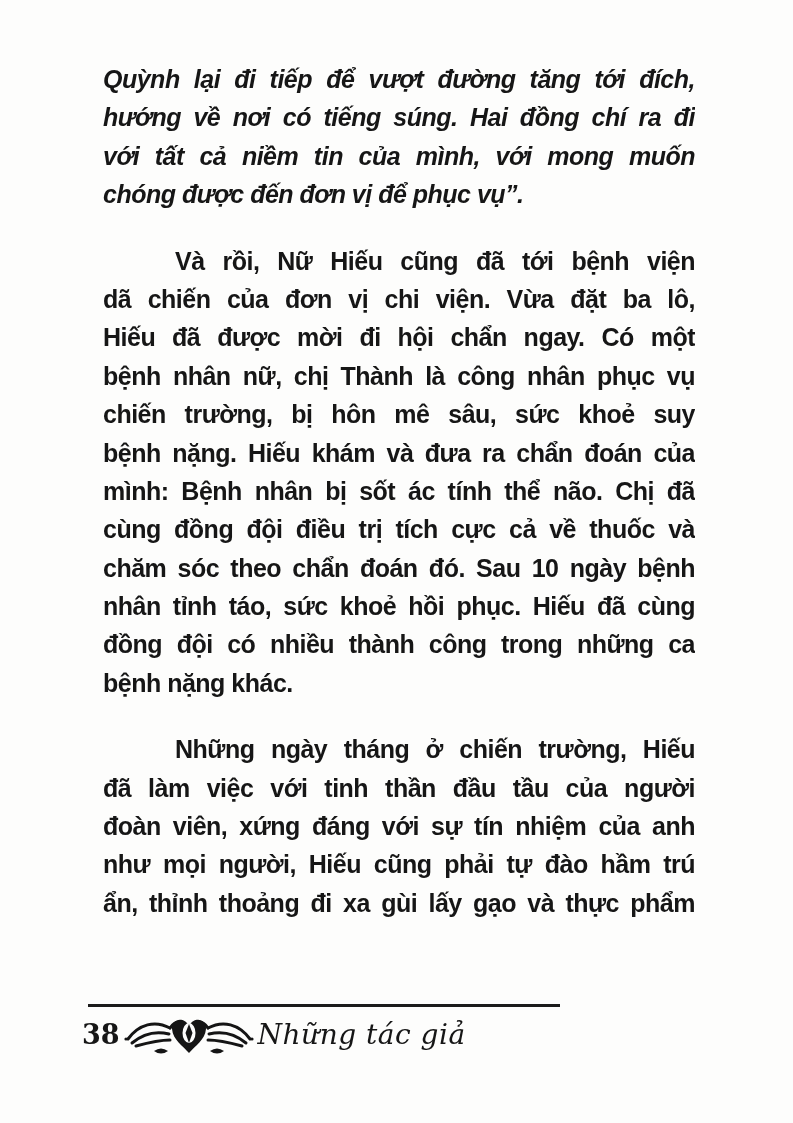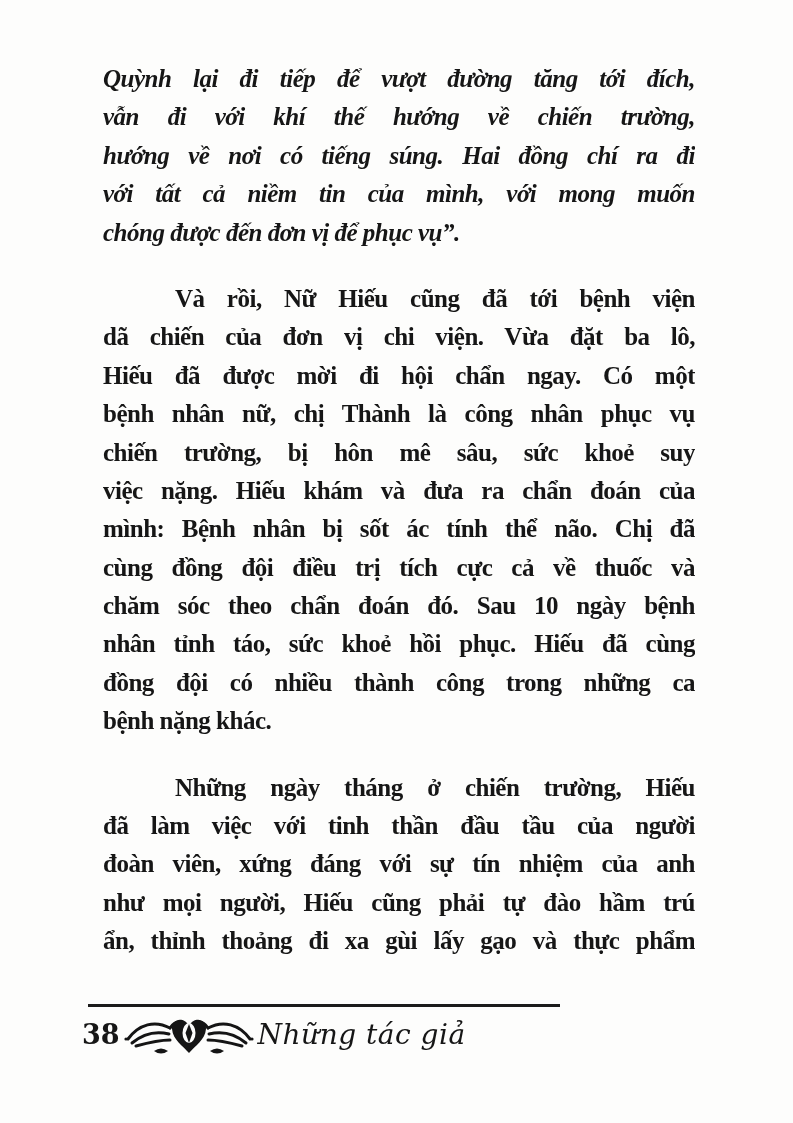--- a/index.html
+++ b/index.html
@@ -9,21 +9,20 @@
     margin:0 auto;
     background:#fdfdfc;
     color:#161616;
     font-family:"Liberation Sans", sans-serif;
     overflow:hidden;
   }
   .text-block {
     position:absolute;
     left:103px; top:60px;
     width:592px;
-    font-family:Liberation Serif, serif;
   }
   .para { margin:0; }
   .para + .para { margin-top:15px; }
   .line {
     font-size:25px;
     font-weight:600;
     line-height:38.4px;
     height:38.4px;
     letter-spacing:-0.5px;
     text-align:justify;
@@ -68,33 +67,32 @@
 </style>
 </head>
 <body>
 
 <div class="page">
 
   <div class="text-block">
 
     <div class="para quote">
       <div class="line">Quỳnh lại đi tiếp để vượt đường tăng tới đích,</div>
-      <div class="line">vẫn đi với khí thế hướng về chiến trường,</div>
       <div class="line">hướng về nơi có tiếng súng. Hai đồng chí ra đi</div>
       <div class="line">với tất cả niềm tin của mình, với mong muốn</div>
       <div class="line line-end">chóng được đến đơn vị để phục vụ”.</div>
     </div>
 
     <div class="para">
       <div class="line indent">Và rồi, Nữ Hiếu cũng đã tới bệnh viện</div>
       <div class="line">dã chiến của đơn vị chi viện. Vừa đặt ba lô,</div>
       <div class="line">Hiếu đã được mời đi hội chẩn ngay. Có một</div>
       <div class="line">bệnh nhân nữ, chị Thành là công nhân phục vụ</div>
       <div class="line">chiến trường, bị hôn mê sâu, sức khoẻ suy</div>
-      <div class="line">việc nặng. Hiếu khám và đưa ra chẩn đoán của</div>
+      <div class="line">bệnh nặng. Hiếu khám và đưa ra chẩn đoán của</div>
       <div class="line">mình: Bệnh nhân bị sốt ác tính thể não. Chị đã</div>
       <div class="line">cùng đồng đội điều trị tích cực cả về thuốc và</div>
       <div class="line">chăm sóc theo chẩn đoán đó. Sau 10 ngày bệnh</div>
       <div class="line">nhân tỉnh táo, sức khoẻ hồi phục. Hiếu đã cùng</div>
       <div class="line">đồng đội có nhiều thành công trong những ca</div>
       <div class="line line-end">bệnh nặng khác.</div>
     </div>
 
     <div class="para">
       <div class="line indent">Những ngày tháng ở chiến trường, Hiếu</div>

